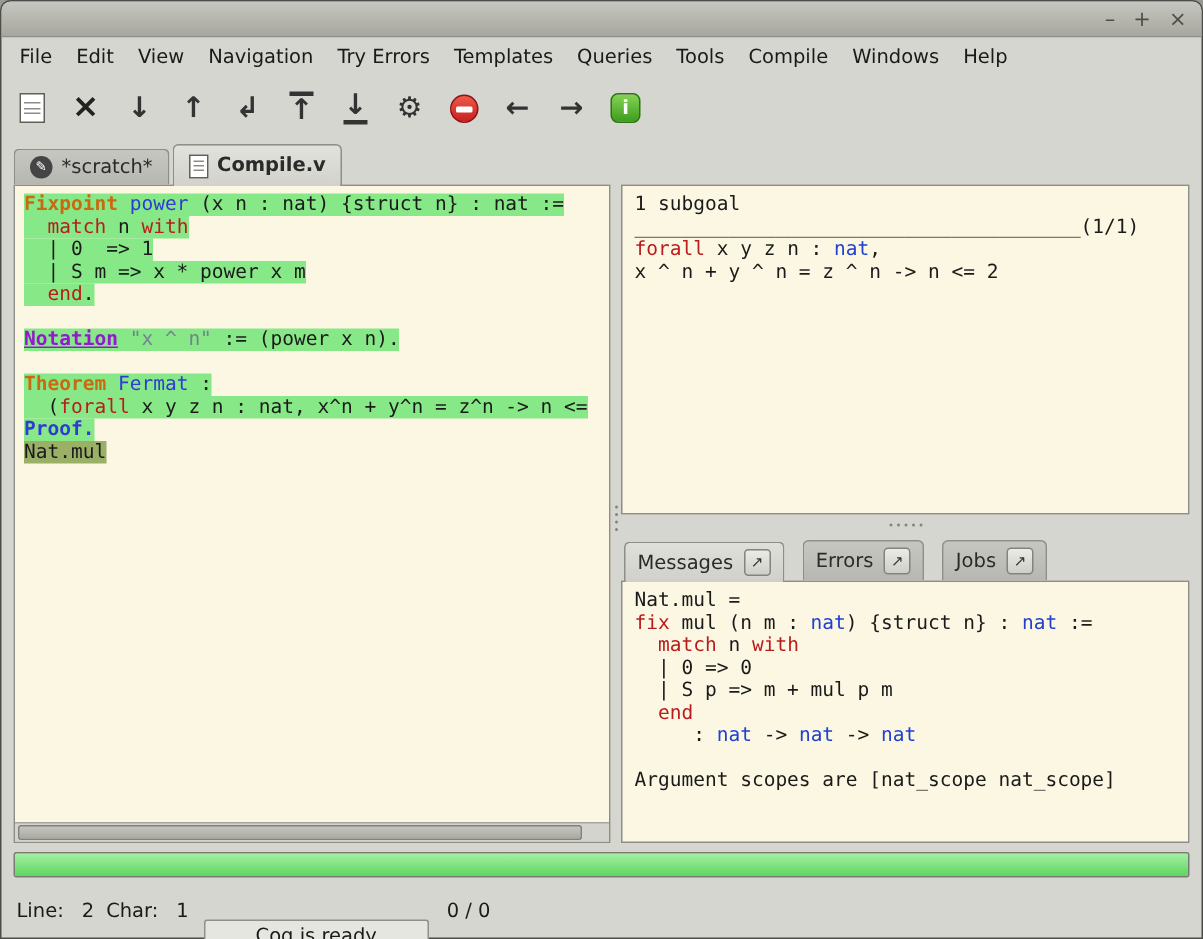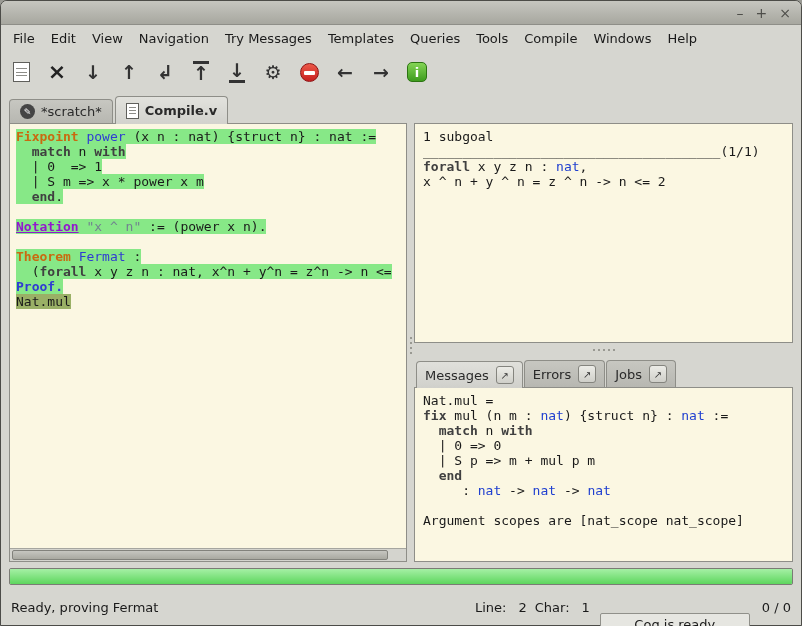--- a/index.html
+++ b/index.html
@@ -57,39 +57,39 @@
   .hthumb{position:absolute;left:2px;top:1px;height:10px;width:95%;border-radius:2px;
     background:linear-gradient(#c6c6c0,#a9a9a1);border:1px solid #82827c;}
   .vsplit{width:7px;flex:0 0 7px;display:flex;align-items:center;justify-content:center;}
   .vdots{width:2px;height:2px;border-radius:50%;background:#84847e;
     box-shadow:0 5px 0 #84847e,0 10px 0 #84847e,0 -5px 0 #84847e;}
   .right-col{flex:1;display:flex;flex-direction:column;min-width:0;}
   .goals-pane{height:220px;flex:0 0 220px;padding:5px 8px;}
   .hsplit{height:13px;flex:0 0 13px;display:flex;align-items:center;justify-content:center;}
   .hdots{width:2px;height:2px;border-radius:50%;background:#84847e;
     box-shadow:5px 0 0 #84847e,10px 0 0 #84847e,-5px 0 0 #84847e,-10px 0 0 #84847e;}
-  .bottom-tabbar{height:31px;flex:0 0 31px;display:flex;align-items:flex-end;gap:1px;padding-left:2px;}
+  .bottom-tabbar{height:31px;flex:0 0 31px;display:flex;align-items:flex-end;gap:12px;padding-left:2px;}
   .btab{display:flex;align-items:center;gap:7px;height:27px;padding:2px 8px;font-size:13px;color:#2a2a2a;
     border:1px solid #8e8e88;border-bottom:none;border-radius:4px 4px 0 0;
     background:linear-gradient(#c7c7c1,#b7b7b1);}
   .btab.active{background:linear-gradient(#e0e0db,#d0d0cb);margin-bottom:-1px;z-index:2;}
   .detach{width:18px;height:18px;border:1px solid #84847e;border-radius:3px;font-size:10px;color:#333;
     background:linear-gradient(#ececе7,#cfcfc9);background:linear-gradient(#ecece7,#cfcfc9);
     display:flex;align-items:center;justify-content:center;}
   .messages-pane{flex:1;padding:5px 8px;}
 
   
   .code-line{min-height:15px;}
   .seg-wrap{display:inline;}
   .hl-done{background:#87e887;}
   .hl-busy{background:#9ab066;}
   .c-p{color:#1a1a1a;}
   .c-kw{color:#c96a10;font-weight:bold;}
   .c-id{color:#2f3bd3;}
-  .c-g{color:#404040;font-weight:bold;}
+  .c-g{color:#b91c1c;}
   .c-ty{color:#2040d0;}
   .c-str{color:#71838f;}
   .c-nk{color:#9318ce;font-weight:bold;text-decoration:underline;}
   .c-proof{color:#2f3bd3;font-weight:bold;}
 
   
   .progress{height:17px;flex:0 0 17px;margin:6px 8px 5px 8px;border:1px solid #7b7b75;border-radius:2px;
     background:#cfcfc9;overflow:hidden;}
   .progress-fill{height:100%;width:100%;background:linear-gradient(#a5f0a5,#5ed65e);}
   .statusbar{height:35px;flex:0 0 35px;display:flex;align-items:center;padding:0 10px;font-size:13px;color:#1a1a1a;}
@@ -112,21 +112,21 @@
       <span class="winbtn">+</span>
       <span class="winbtn">×</span>
     </div>
   </div>
 
   <div class="menubar">
     <span class="menu-item">File</span>
     <span class="menu-item">Edit</span>
     <span class="menu-item">View</span>
     <span class="menu-item">Navigation</span>
-    <span class="menu-item">Try Messages</span>
+    <span class="menu-item">Try Errors</span>
     <span class="menu-item">Templates</span>
     <span class="menu-item">Queries</span>
     <span class="menu-item">Tools</span>
     <span class="menu-item">Compile</span>
     <span class="menu-item">Windows</span>
     <span class="menu-item">Help</span>
   </div>
 
   <div class="toolbar">
     <div class="tool">
@@ -228,21 +228,20 @@
 
       <div class="pane code messages-pane"><div class="code-line"><span class="seg-wrap"><span class="c-p">Nat.mul =</span></span></div><div class="code-line"><span class="seg-wrap"><span class="c-g">fix</span><span class="c-p"> mul (n m : </span><span class="c-ty">nat</span><span class="c-p">) {struct n} : </span><span class="c-ty">nat</span><span class="c-p"> :=</span></span></div><div class="code-line"><span class="seg-wrap"><span class="c-p">  </span><span class="c-g">match</span><span class="c-p"> n </span><span class="c-g">with</span></span></div><div class="code-line"><span class="seg-wrap"><span class="c-p">  | 0 =&gt; 0</span></span></div><div class="code-line"><span class="seg-wrap"><span class="c-p">  | S p =&gt; m + mul p m</span></span></div><div class="code-line"><span class="seg-wrap"><span class="c-p">  </span><span class="c-g">end</span></span></div><div class="code-line"><span class="seg-wrap"><span class="c-p">     : </span><span class="c-ty">nat</span><span class="c-p"> -&gt; </span><span class="c-ty">nat</span><span class="c-p"> -&gt; </span><span class="c-ty">nat</span></span></div><div class="code-line"><span class="seg-wrap">&nbsp;</span></div><div class="code-line"><span class="seg-wrap"><span class="c-p">Argument scopes are [nat_scope nat_scope]</span></span></div></div>
     </div>
   </div>
 
   <div class="progress">
     <div class="progress-fill"></div>
   </div>
 
   <div class="statusbar">
-    <span class="status-left">Ready, proving Fermat</span>
     <span class="line-label">Line:</span>
     <span class="line-val">2</span>
     <span class="char-label">Char:</span>
     <span class="char-val">1</span>
     <span class="coq-state">Coq is ready</span>
     <span class="counter">0 / 0</span>
   </div>
 
 </div>
 

